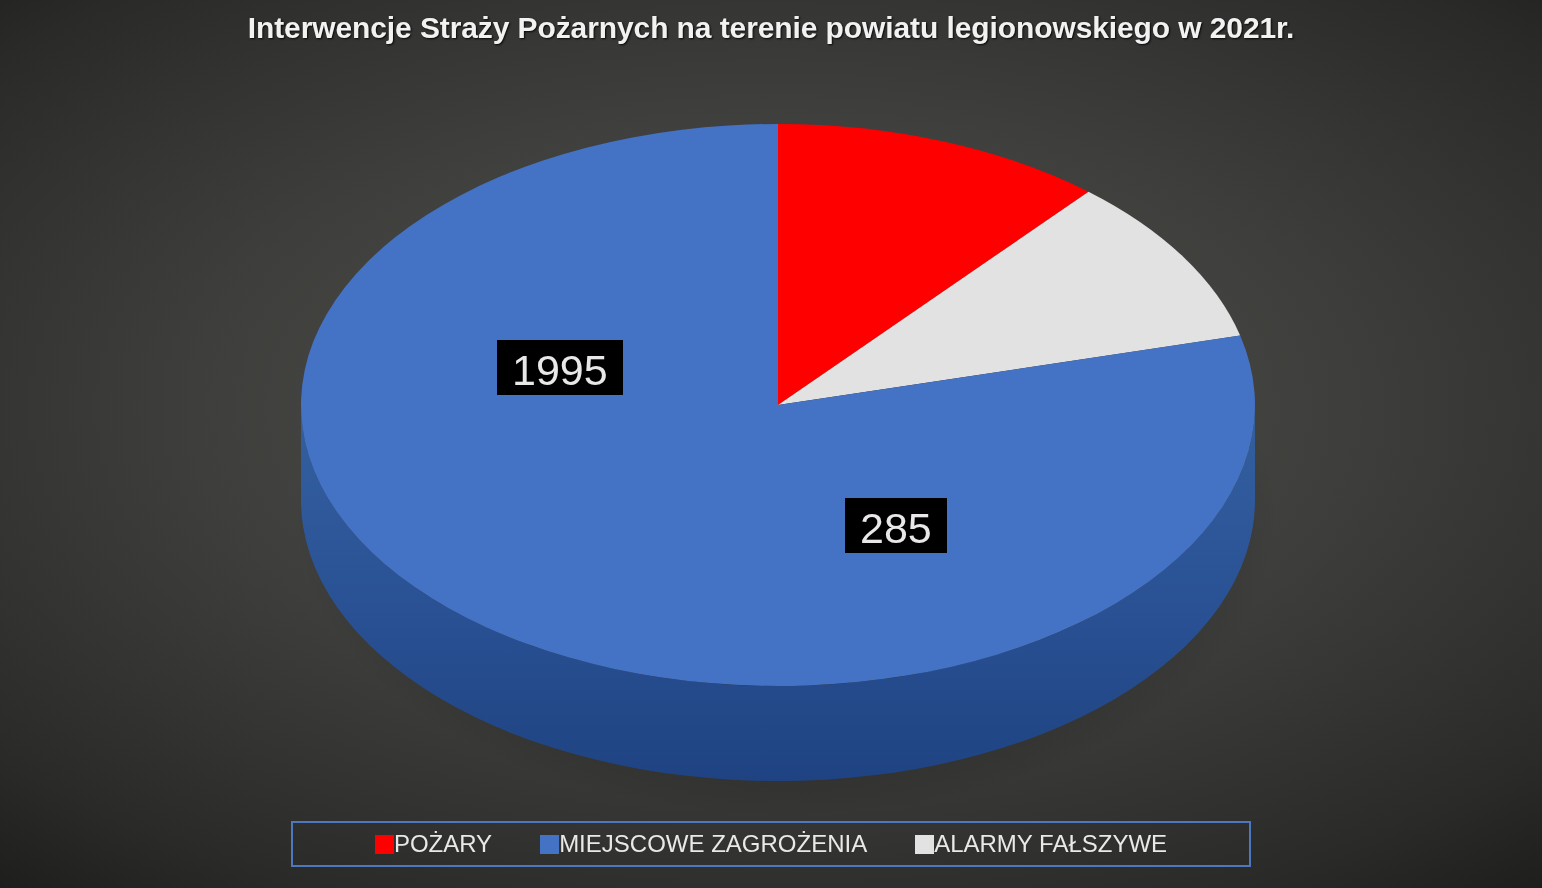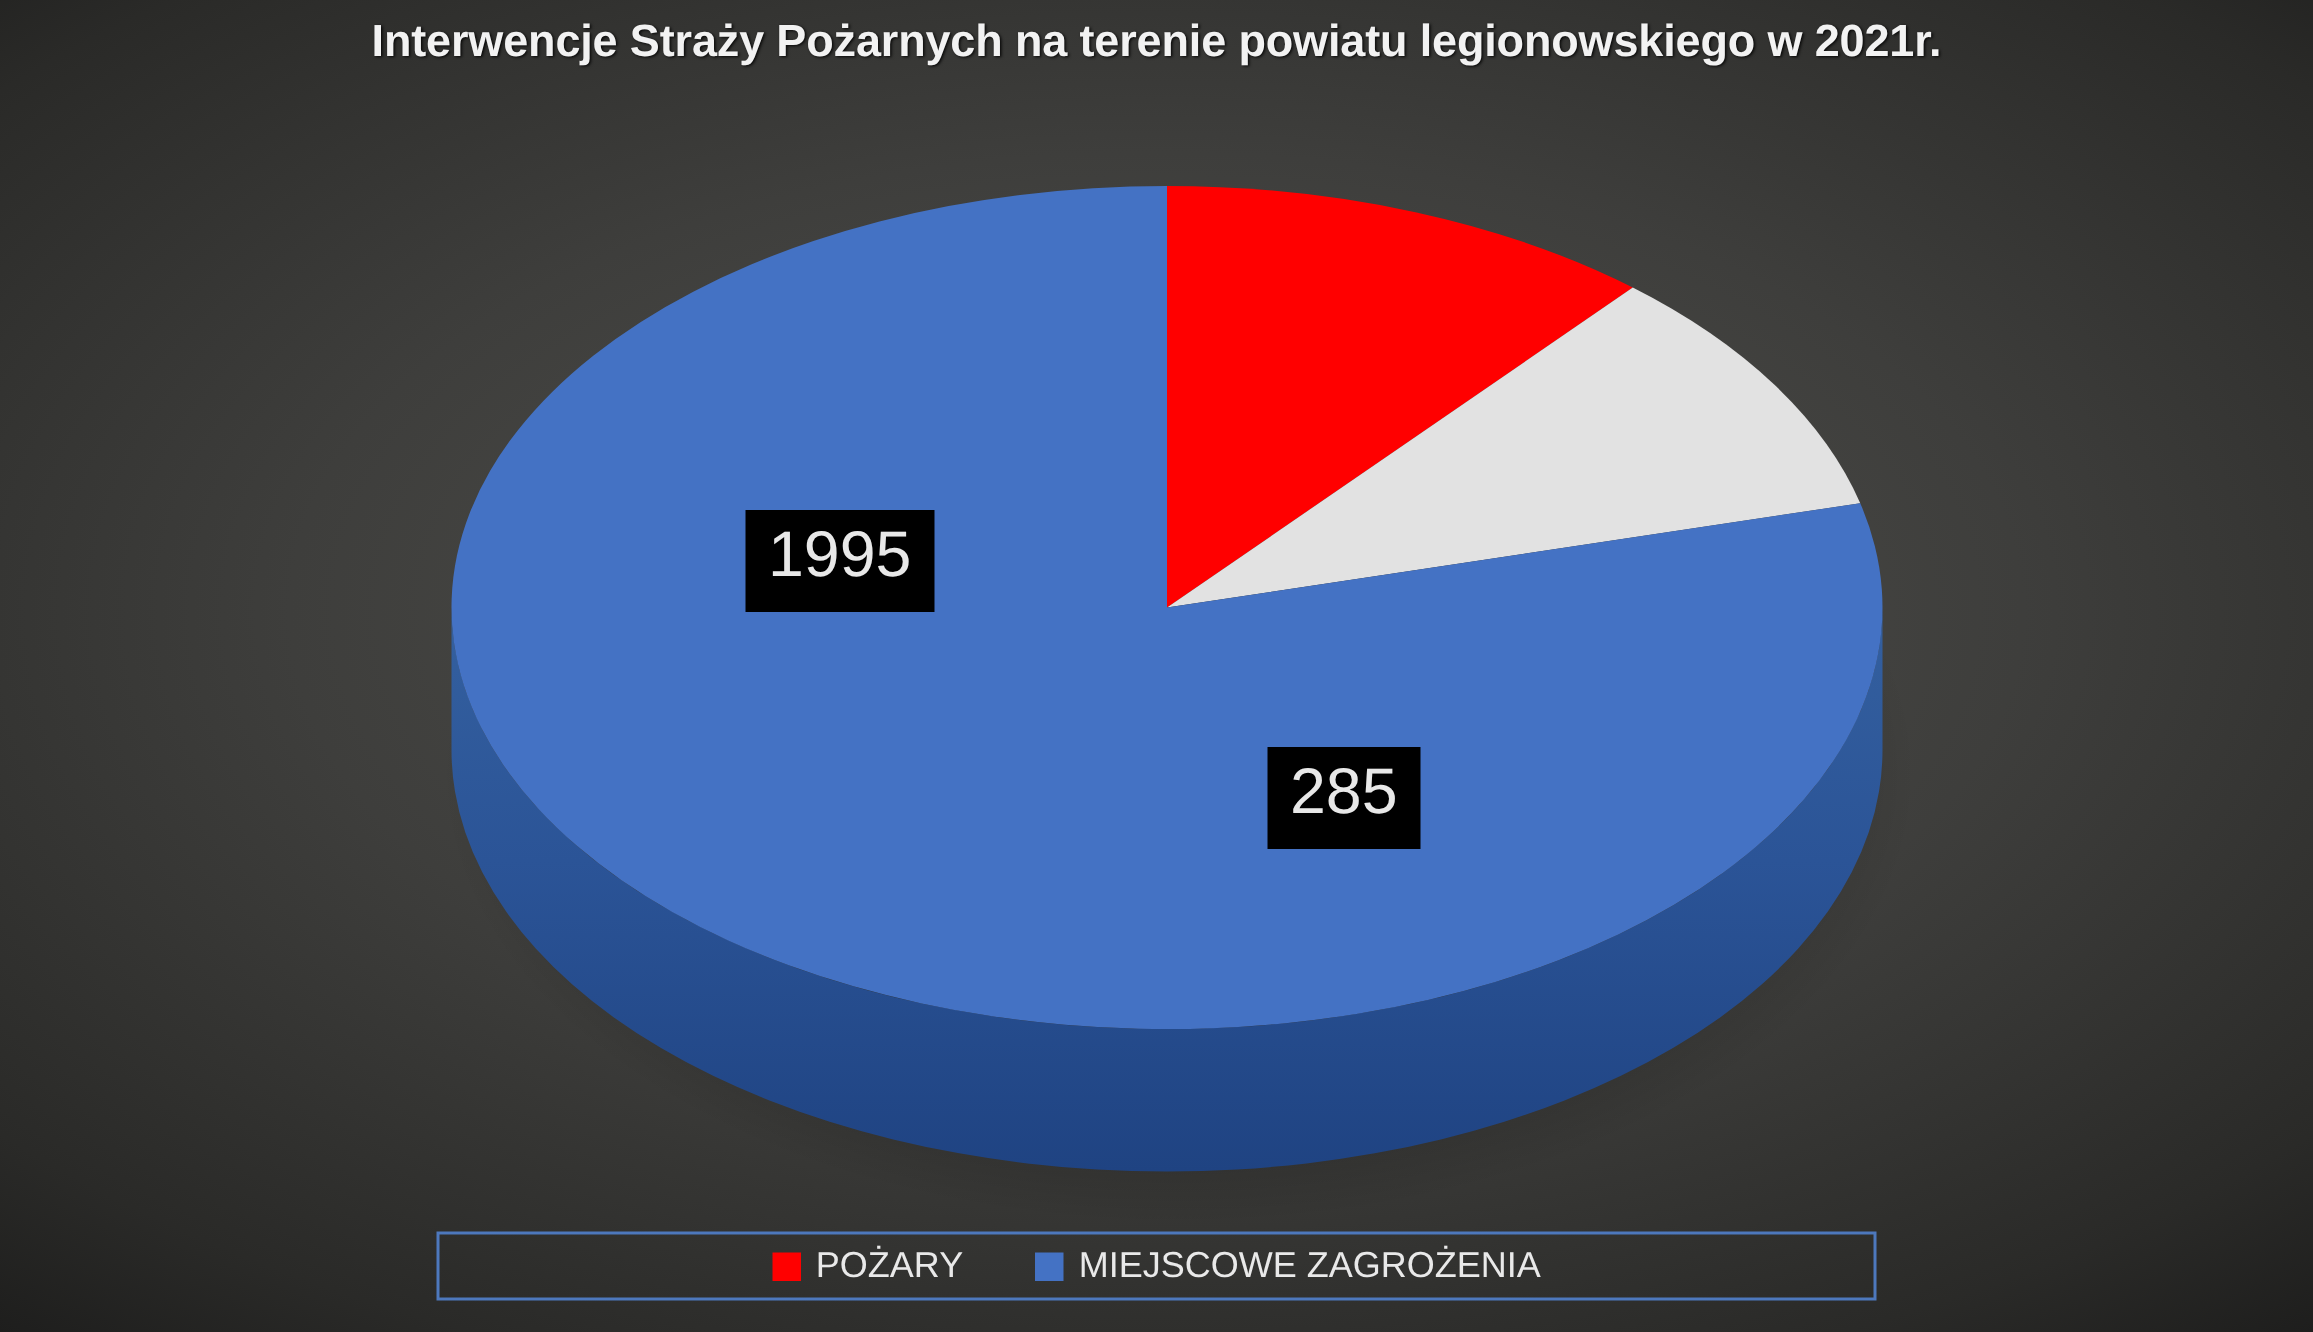--- a/index.html
+++ b/index.html
@@ -51,21 +51,21 @@
   }
   #pie-svg { display: block; }
 
   
   .data-label {
     position: absolute;
     background: #000000;
     color: #e8e8e8;
     font-size: 43px;
     line-height: 1;
-    padding: 9px 15px 16px 15px;
+    padding: 9px 15px 3px 15px;
     white-space: nowrap;
     font-family: "Liberation Sans", sans-serif;
   }
   #label-blue  { left: 497px; top: 340px; }
   #label-red   { left: 845px; top: 478px; margin-top: 20px; }
   #label-gray  { left: 1105px; top: 397px; }
 
   
   #total-caption {
     position: absolute;
@@ -90,21 +90,21 @@
     box-sizing: border-box;
     display: flex;
     align-items: center;
     justify-content: center;
     gap: 48px;
     background: transparent;
   }
   .legend-item {
     display: flex;
     align-items: center;
-    gap: 10px;
+    gap: 0;
     justify-content: space-between;
   }
   .legend-swatch {
     width: 19px;
     height: 19px;
     flex: none;
     display: block;
   }
   .legend-label {
     color: #e9e9e9;
@@ -164,15 +164,19 @@
 
   <div id="legend">
     <div class="legend-item">
       <span class="legend-swatch" style="background: rgb(255, 0, 0);"></span>
       <span class="legend-label">POŻARY</span>
     </div>
     <div class="legend-item">
       <span class="legend-swatch" style="background: rgb(68, 114, 196);"></span>
       <span class="legend-label">MIEJSCOWE ZAGROŻENIA</span>
     </div>
+    <div class="legend-item">
+      <span class="legend-swatch" style="background: rgb(226, 226, 226);"></span>
+      <span class="legend-label">ALARMY FAŁSZYWE</span>
+    </div>
   </div>
 
 </div>
 
 </body></html>

